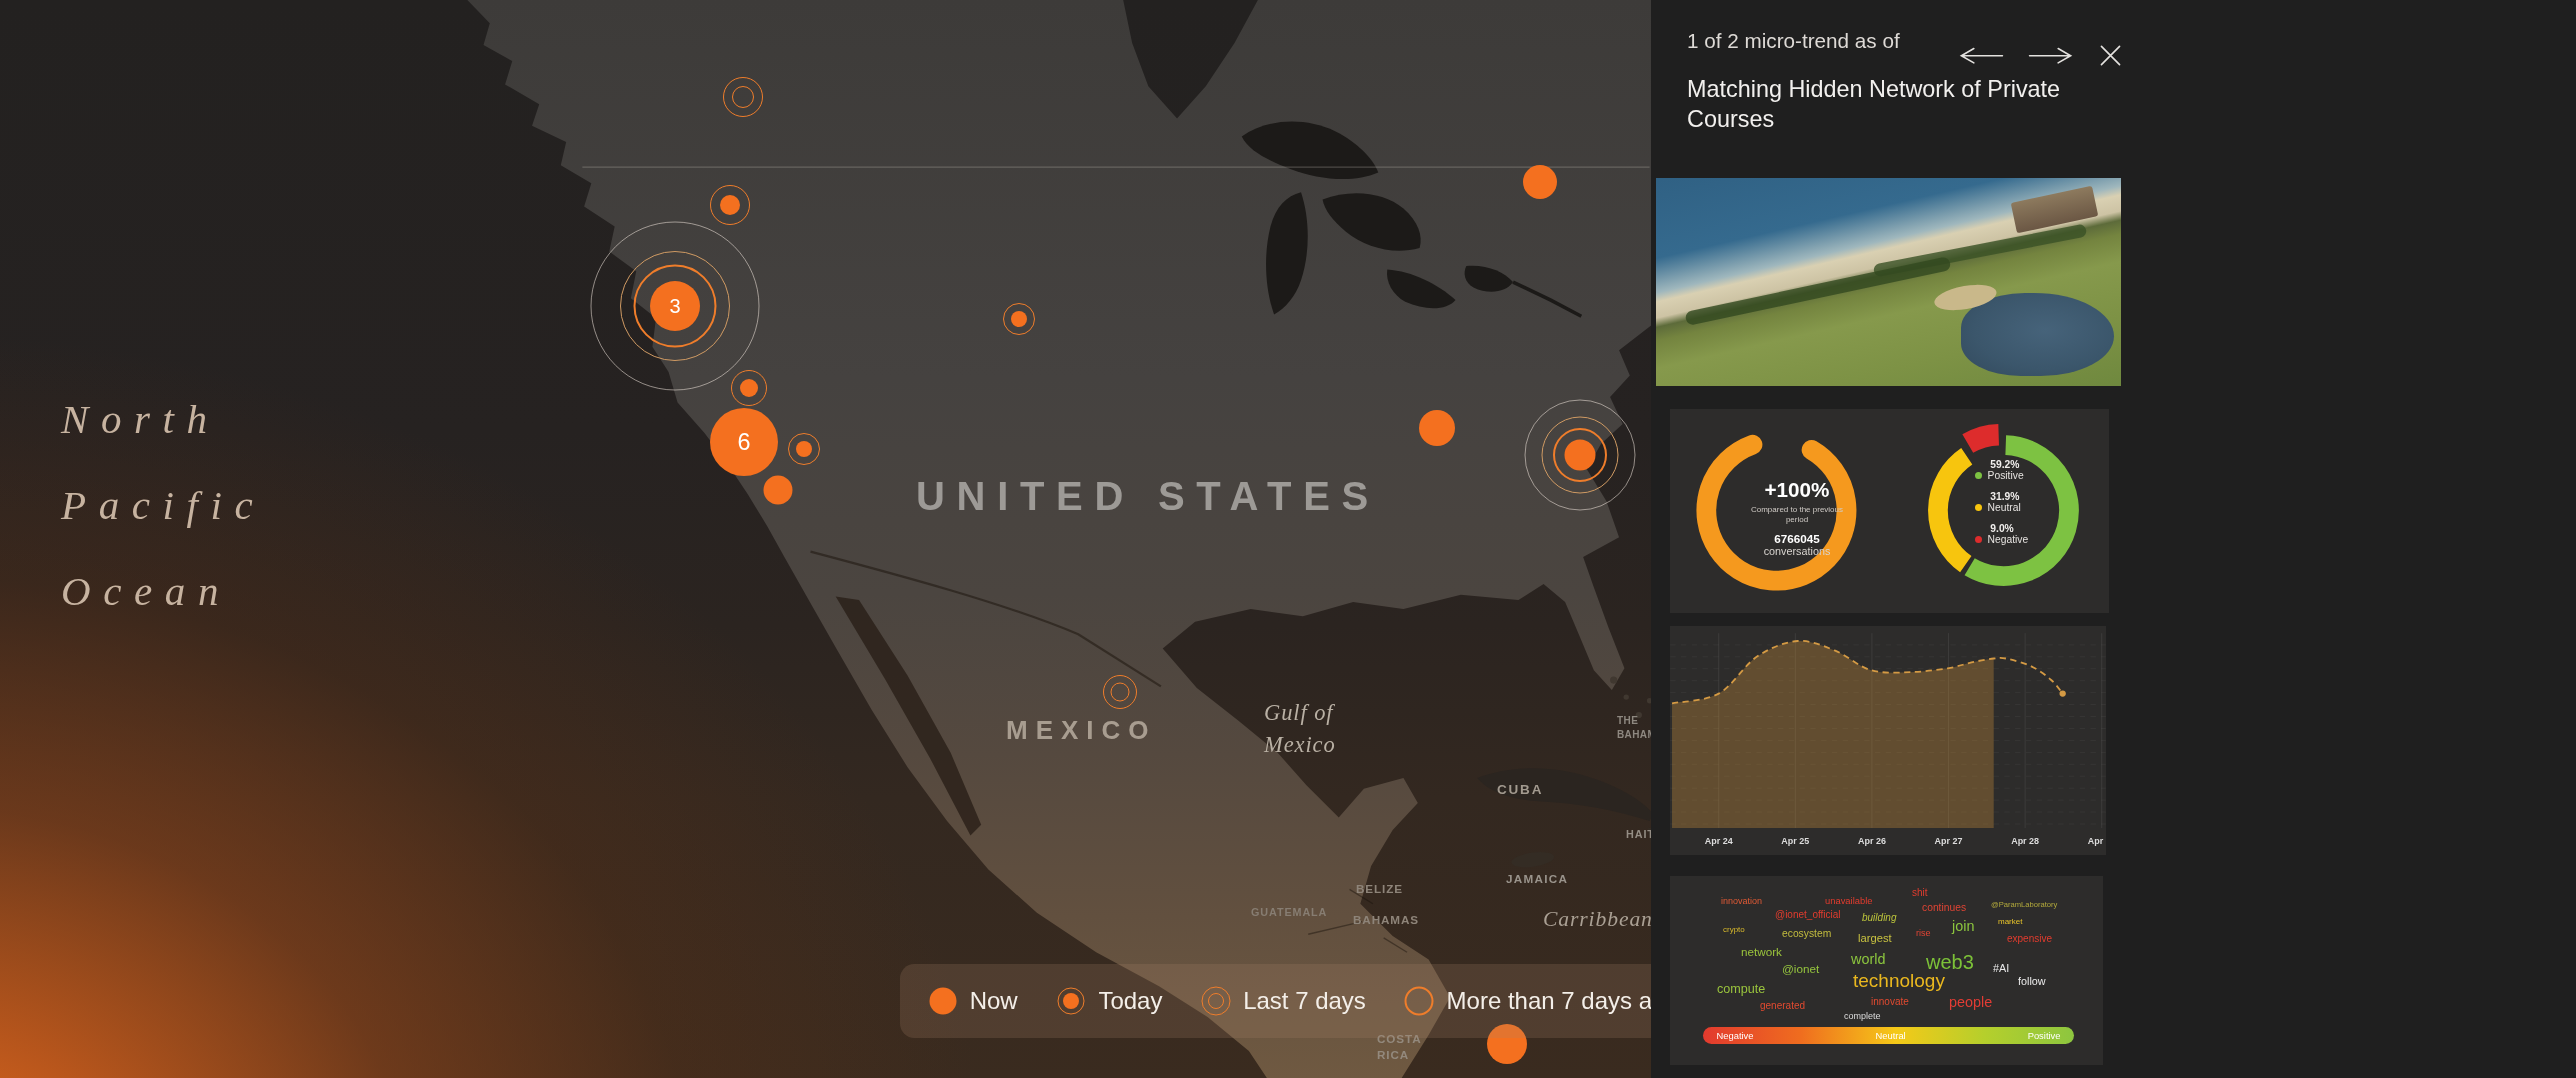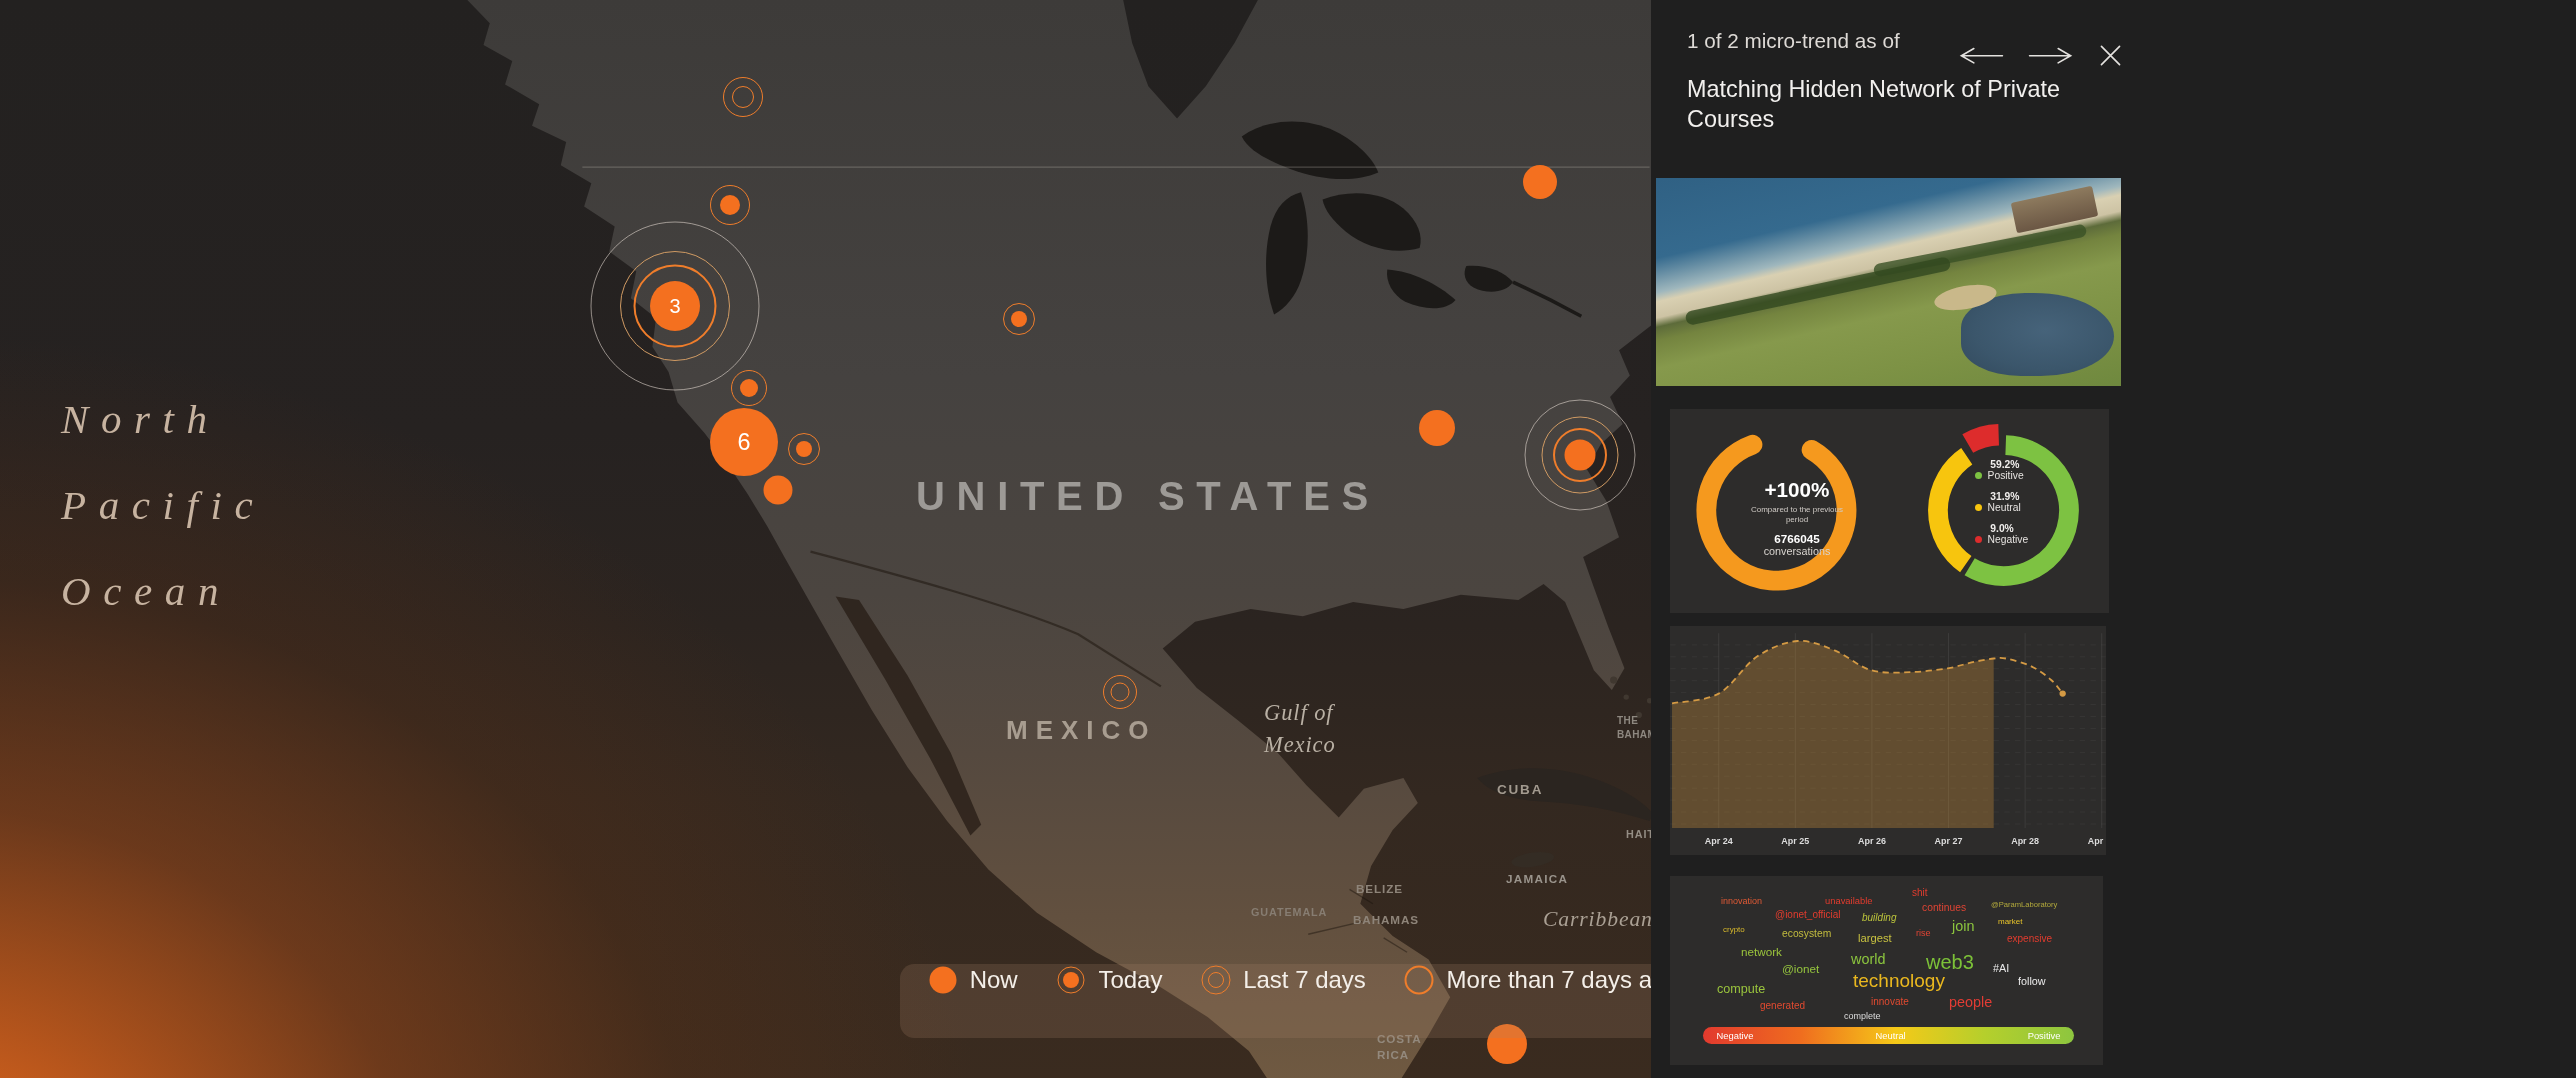--- a/index.html
+++ b/index.html
@@ -22,21 +22,21 @@
   #markers{position:absolute;inset:0;z-index:5;}
   .marker{position:absolute;width:0;height:0;}
   .mring{position:absolute;left:0;top:0;transform:translate(-50%,-50%);
          border-radius:50%;box-sizing:border-box;display:block;}
   .mcount{position:absolute;left:0;top:0;transform:translate(-50%,-50%);
           color:#fff;font-family:"Liberation Sans",sans-serif;}
 
   
   .map-legend{position:absolute;left:900px;top:964px;width:813px;height:74px;
      background:rgba(168,132,104,.22);border-radius:14.4px;z-index:8;
-     display:flex;align-items:flex-start;gap:38px;padding:0 27px;box-sizing:border-box;}
+     display:flex;align-items:center;gap:38px;padding:0 27px;box-sizing:border-box;}
   .legend-item{display:flex;align-items:center;gap:11.7px;}
   .legend-item .lic{position:relative;width:31px;height:31px;flex:0 0 auto;}
   .legend-item .lic span{position:absolute;left:50%;top:50%;transform:translate(-50%,-50%);
      border-radius:50%;box-sizing:border-box;}
   .legend-label{color:#f4efe9;font-size:24px;white-space:nowrap;}
 
   
   .panel{position:absolute;left:1651px;top:0;width:925px;height:1078px;
          background:#1f1f1f;z-index:20;color:#e8e6e3;}
   .panel-header{position:absolute;left:36px;top:27px;width:449px;}

